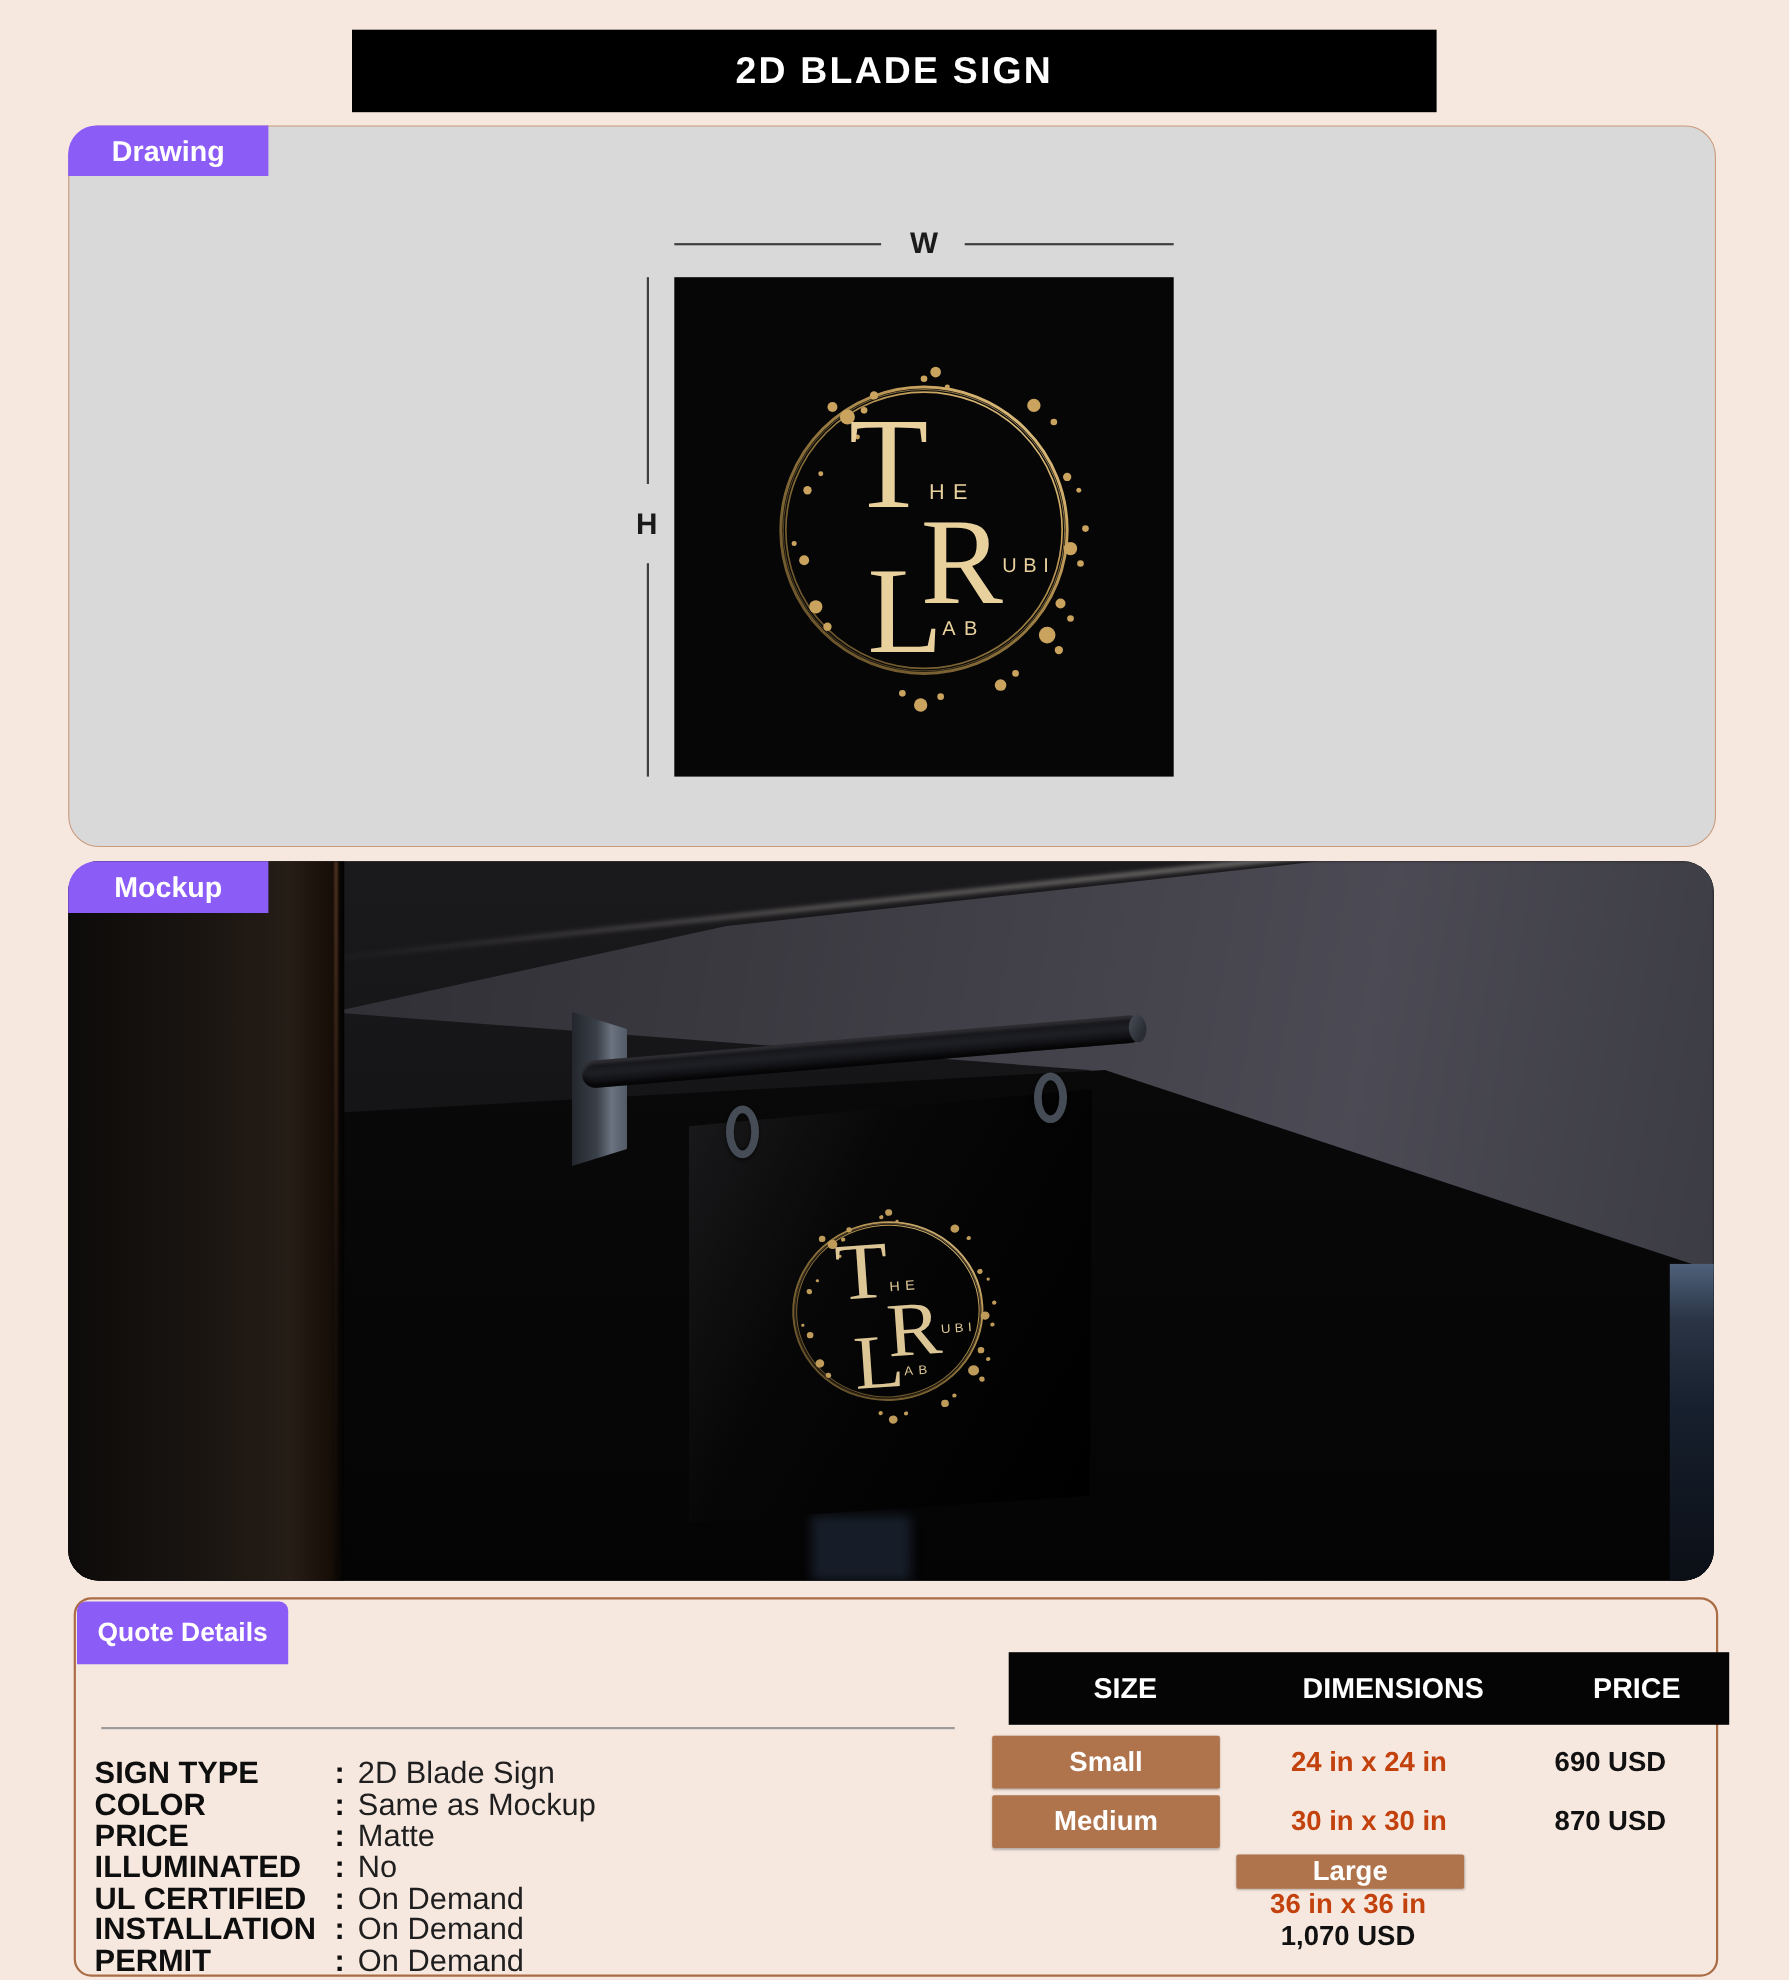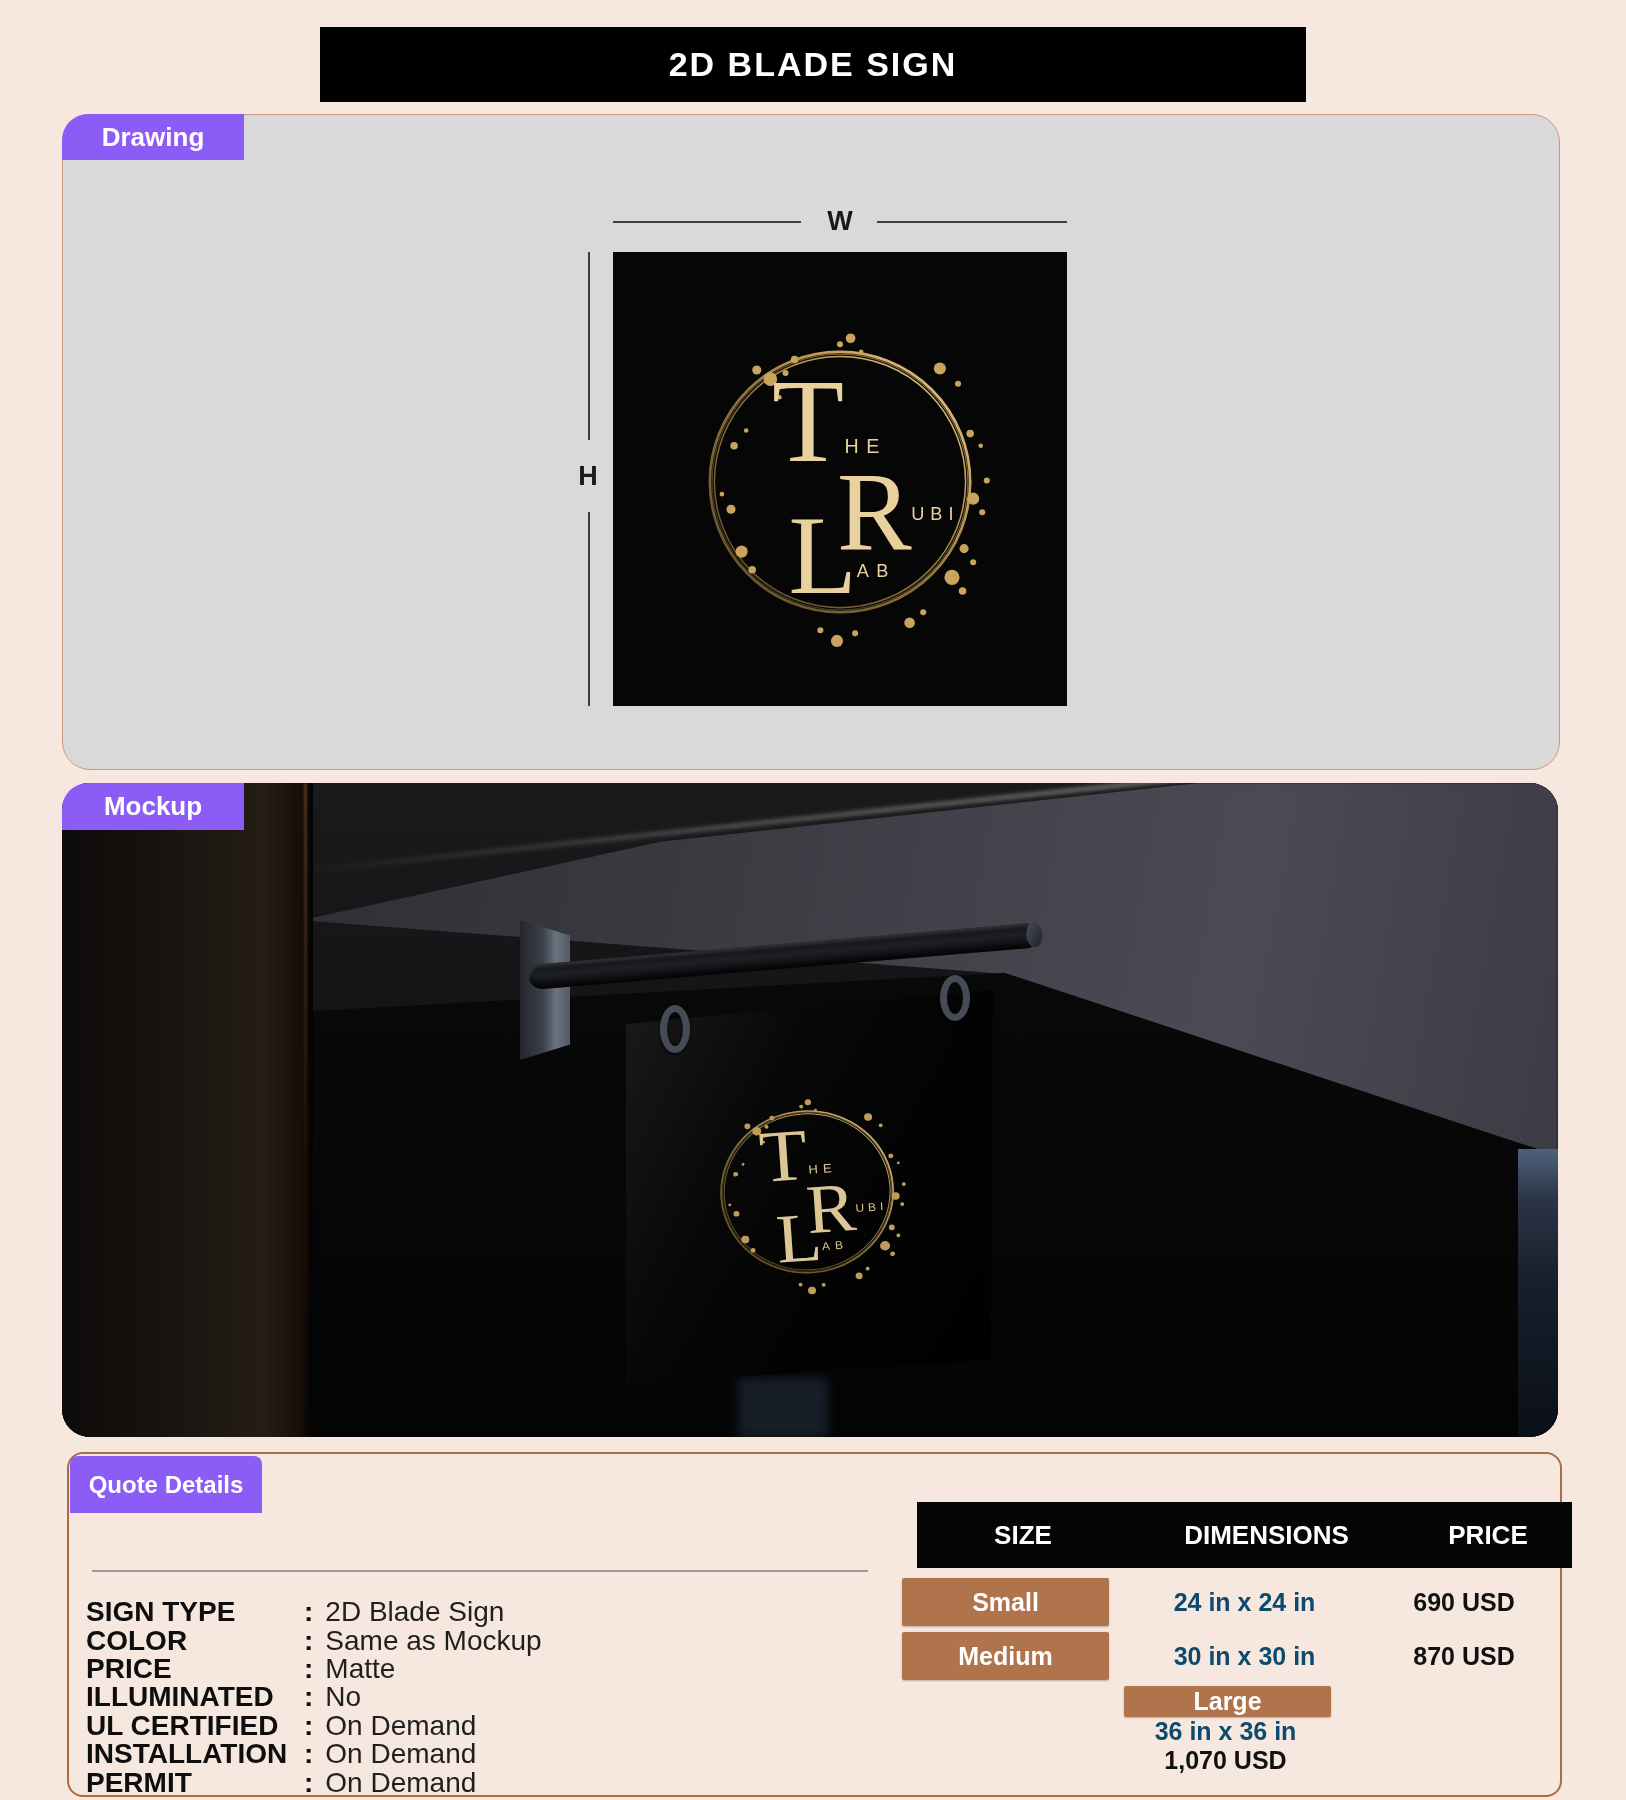--- a/index.html
+++ b/index.html
@@ -71,21 +71,21 @@
   .spec-sep{font-weight:700;margin-right:12px;color:#0e0e0e;}
   .spec-value{color:#1f1f1f;}
 
   .price-table-header{left:898px;top:1502px;width:655px;height:66px;background:#050505;display:flex;align-items:center;z-index:2;margin-left:19px;}
   .pt-col{color:#fff;font-weight:700;font-size:26px;text-align:center;}
   .col-size{width:212px;} .col-dim{width:275px;} .col-price{width:168px;}
   .price-row{left:898px;width:655px;height:48px;display:flex;align-items:center;}
   .size-btn{width:207px;height:48px;margin-left:4px;background:#b0744d;color:#fff;font-weight:700;font-size:25px;
     display:flex;align-items:center;justify-content:center;border:none;border-radius:2px;cursor:pointer;
     box-shadow:0 1px 2px rgba(0,0,0,.25);}
-  .pr-dim{width:271px;text-align:center;font-weight:700;font-size:25px;color:#0c4a6e;}
+  .pr-dim{width:271px;text-align:center;font-weight:700;font-size:25px;color:#c2410c;}
   .pr-price{width:168px;text-align:center;font-weight:700;font-size:25px;color:#111;}
 
   .logo-letter{font-family:"Liberation Serif","DejaVu Serif",serif;fill:#e9d19e;}
   .logo-small{font-family:"Liberation Sans",sans-serif;fill:#e9d19e;font-weight:400;}
 </style>
 </head>
 <body>
 
 <div class="page">
 

